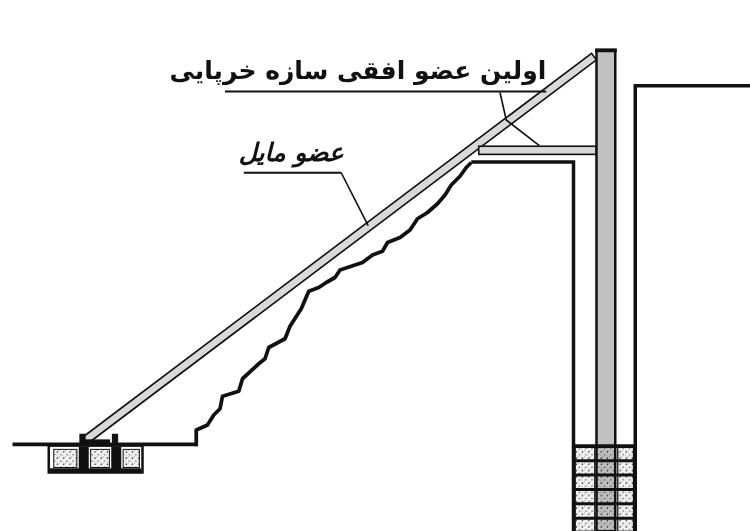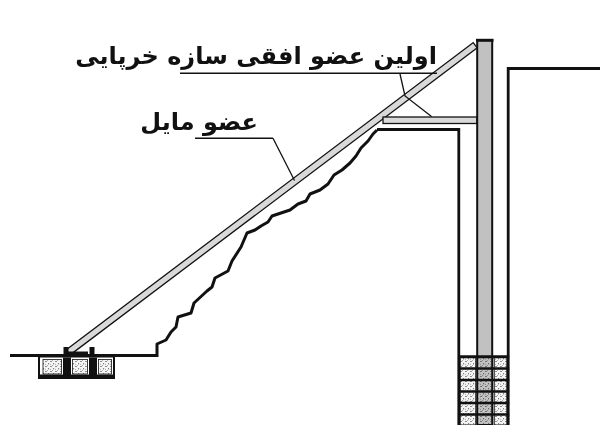--- a/index.html
+++ b/index.html
@@ -17,29 +17,29 @@
   }
   .stage svg {
     position: absolute;
     left: 0;
     top: 0;
   }
   .lbl {
     position: absolute;
     color: #111111;
     font-weight: 700;
-    font-size: 24px;
+    font-size: 20px;
     line-height: 24px;
     white-space: nowrap;
     text-align: center;
     direction: rtl;
     letter-spacing: 0px;
   }
   .lbl1 { left: 178px; top: 44px;  width: 259px; }
-  .lbl2 { left: 174px; top: 110px; width: 84px;  }
+  .lbl2 { left: 191px; top: 110px; width: 84px; font-style: italic;  }
   .lbl3 { left: 502px; top: 40px;  width: 96px;  }
 </style>
 </head>
 <body>
 
 <div class="stage">
 
   <svg width="600" height="425" viewBox="0 0 600 425">
     <defs>
       <pattern id="stipple" width="5" height="5" patternUnits="userSpaceOnUse">

